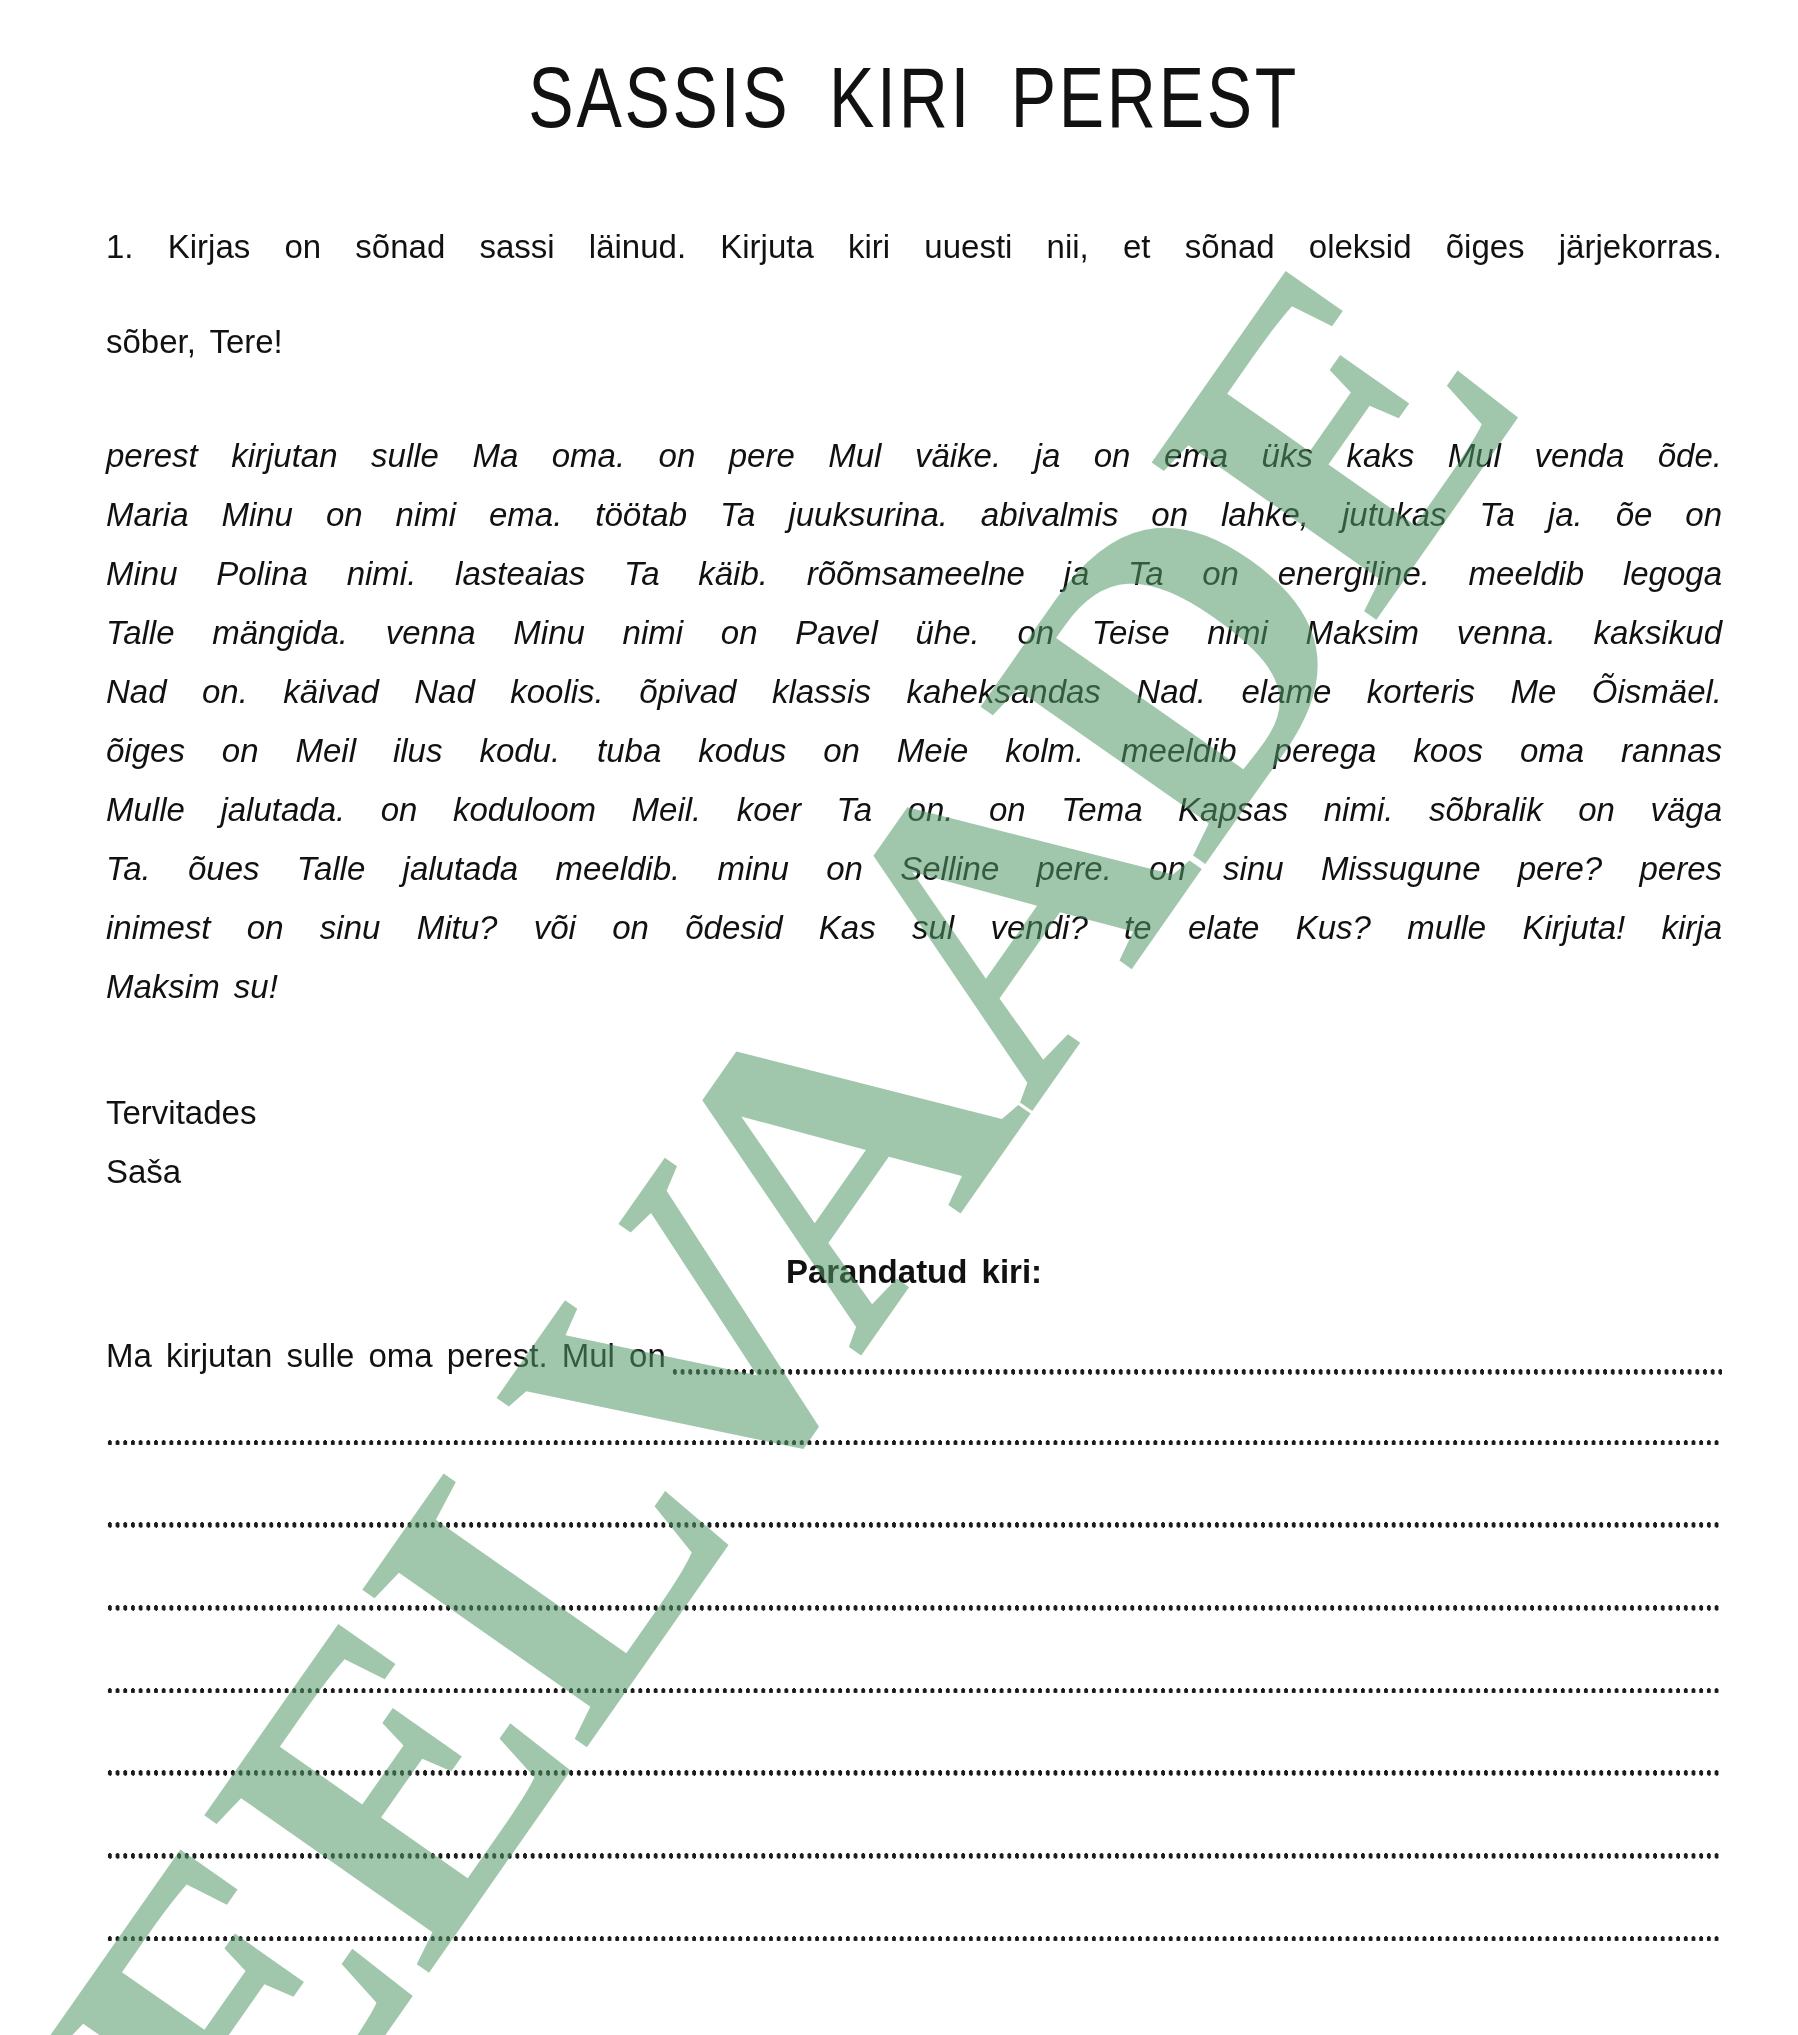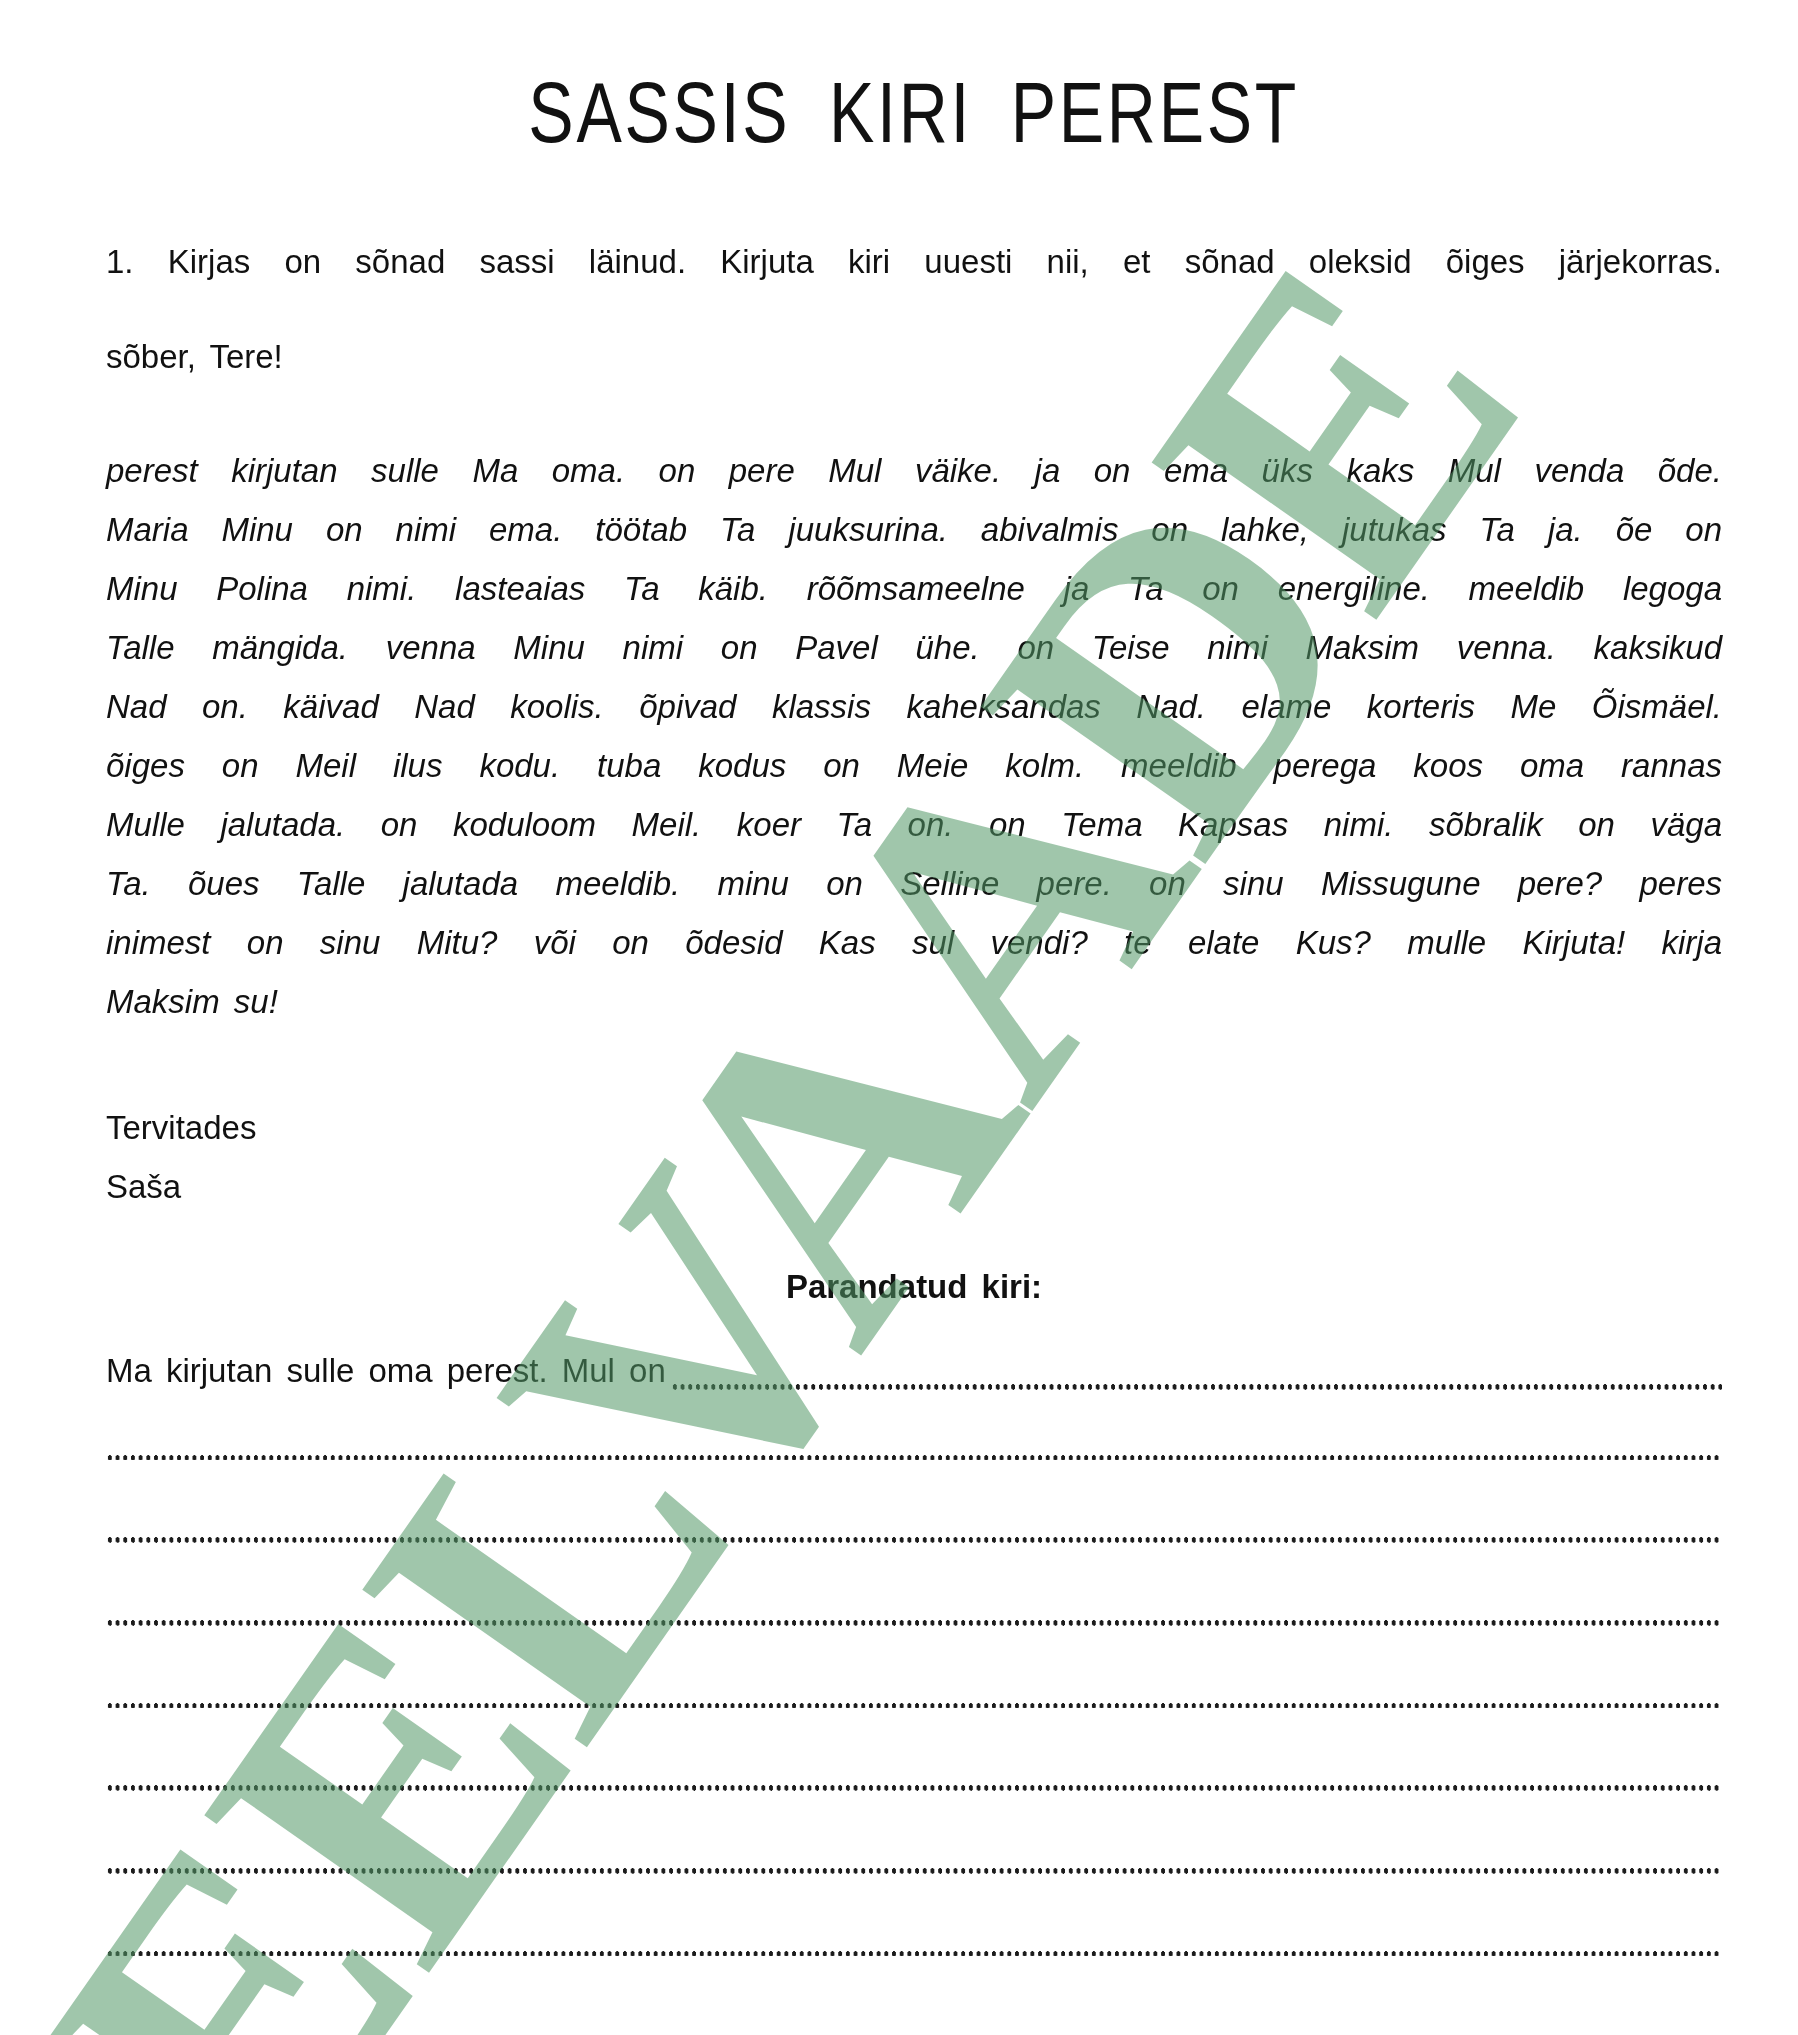--- a/index.html
+++ b/index.html
@@ -12,21 +12,21 @@
     font-family: "Liberation Sans", sans-serif;
     color: #111111;
   }
   .content {
     position: absolute;
     inset: 0;
     padding: 0 77px 0 106px;
     box-sizing: border-box;
   }
   .title-row {
-    margin-top: 60px;
+    margin-top: 45px;
     text-align: center;
     line-height: 1.25;
   }
   .title-text {
     display: inline-block;
     font-size: 85px;
     font-weight: 400;
     letter-spacing: 0.04em;
     word-spacing: 0.25em;
     transform: scaleX(0.8);

